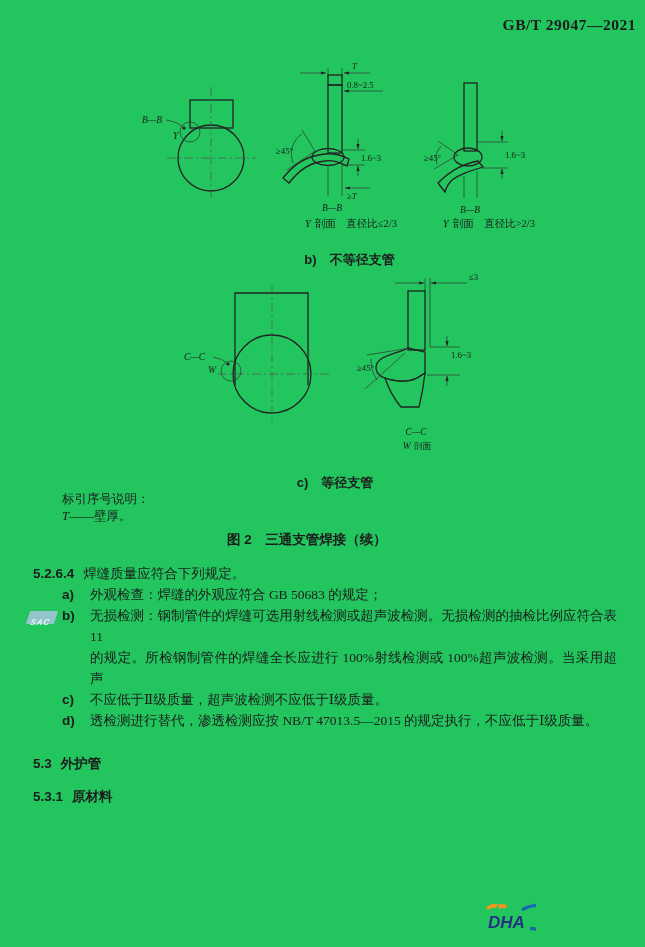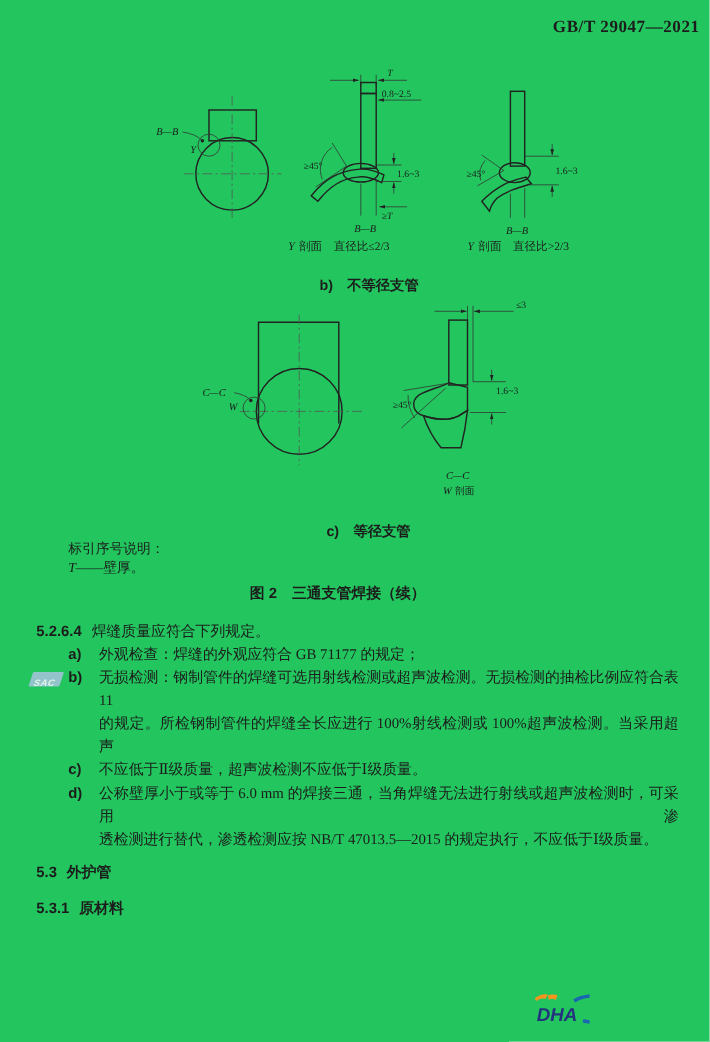--- a/index.html
+++ b/index.html
@@ -12,36 +12,36 @@
   .dsvg{position:absolute;}
   .main{stroke:#222;stroke-width:1.3;fill:none;}
   .thin{stroke:#333;stroke-width:.7;fill:none;}
   .cl{stroke:#555;stroke-width:.7;fill:none;stroke-dasharray:9 3 2 3;}
   .lab{font:italic 9.5px "Liberation Serif","DejaVu Serif",serif;fill:#1c1c1c;}
   .dim{font:8.8px "Liberation Serif","DejaVu Serif",serif;fill:#1c1c1c;}
   .dimi{font:italic 8.8px "Liberation Serif","DejaVu Serif",serif;fill:#1c1c1c;}
   
   .capbold{position:absolute;text-align:center;font-family:"Liberation Sans","DejaVu Sans",sans-serif;
            font-weight:700;font-size:13px;}
-  .capsec{position:absolute;text-align:left;font-size:10.5px;}
+  .capsec{position:absolute;text-align:right;font-size:10.5px;}
   .capsec .sym{font-style:italic;margin-right:4px;}
   .figcap{position:absolute;left:22px;top:531px;width:570px;text-align:center;
           font-family:"Liberation Sans","DejaVu Sans",sans-serif;font-weight:700;font-size:13.5px;}
   .legend{position:absolute;left:62px;font-size:12.5px;text-align:center;}
   .legend .sym{font-style:italic;}
   
   #bodytext{position:absolute;left:33px;top:563px;width:584px;font-size:13.5px;line-height:21px;}
   .ln{min-height:21px;}
   .jl{text-align:justify;text-align-last:justify;}
   .num{font-family:"Liberation Sans","DejaVu Sans",sans-serif;font-weight:700;margin-right:9px;}
   .item{position:relative;padding-left:57px;}
   .item .marker{position:absolute;left:29px;top:0;font-weight:700;
                 font-family:"Liberation Sans","DejaVu Sans",sans-serif;}
   .hsec{font-family:"Liberation Sans","DejaVu Sans",sans-serif;font-weight:700;font-size:13.5px;}
-  .h53{margin-top:9px;}
+  .h53{margin-top:22px;}
   .h531{margin-top:12px;}
   
   .sac{position:absolute;left:28px;top:611px;width:28px;height:13px;background:#a9c3e0;opacity:.85;
        transform:skewX(-18deg);border-radius:1px;text-align:center;}
   .sac span{display:inline-block;transform:skewX(6deg);font:italic 700 8.5px "Liberation Sans",sans-serif;
             color:#fff;line-height:13px;letter-spacing:.5px;}
   
   .assoc-logo{position:absolute;left:478px;top:899px;width:166px;height:44px;display:flex;align-items:center;}
   .assoc-logo .cn{font-family:"Liberation Sans","DejaVu Sans",sans-serif;font-weight:700;font-size:14.5px;
                   color:#2b3f96;letter-spacing:.5px;text-shadow:0 0 1px #ffffff;margin-left:2px;}
@@ -129,21 +129,21 @@
     <line x1="57" y1="72" x2="88" y2="72" class="thin"></line>
     <line x1="61" y1="98" x2="88" y2="98" class="thin"></line>
     <line x1="82" y1="61" x2="82" y2="71" class="thin" marker-end="url(#ah)"></line>
     <line x1="82" y1="109" x2="82" y2="99" class="thin" marker-end="url(#ah)"></line>
     <text x="85" y="88" class="dim">1.6~3</text>
     <line x1="44" y1="106" x2="44" y2="128" class="thin"></line>
     <line x1="57" y1="101" x2="57" y2="128" class="thin"></line>
     <text x="50" y="143" text-anchor="middle" class="lab">B—B</text>
   </svg>
 
-  <div class="capbold" style="left:278px;top:251px;width:115px">b)　不等径支管</div>
+  <div class="capbold" style="left:292px;top:251px;width:115px">b)　不等径支管</div>
 
   <div class="capsec" style="left:262px;top:217px;width:135px">
     <span class="sym">Y</span><span>剖面　直径比≤2/3</span>
   </div>
   <div class="capsec" style="left:425px;top:217px;width:110px">
     <span class="sym">Y</span><span>剖面　直径比&gt;2/3</span>
   </div>
 
   <svg class="dsvg" style="left:180px;top:283px" width="152" height="150">
     <circle cx="92" cy="91" r="39" class="main"></circle>
@@ -198,34 +198,33 @@
   <div class="figcap">图 2　三通支管焊接（续）</div>
 
   <div class="sac"><span>SAC</span></div>
 
   <div id="bodytext">
     <div class="ln">
       <span class="num">5.2.6.4</span><span>焊缝质量应符合下列规定。</span>
     </div>
     <div class="item">
       <span class="marker">a)</span>
-      <div class="ln">外观检查：焊缝的外观应符合 GB 71177 的规定；</div>
+      <div class="ln">外观检查：焊缝的外观应符合 GB 50683 的规定；</div>
     </div>
     <div class="item">
       <span class="marker">b)</span>
       <div class="ln jl">无损检测：钢制管件的焊缝可选用射线检测或超声波检测。无损检测的抽检比例应符合表 11</div>
       <div class="ln jl">的规定。所检钢制管件的焊缝全长应进行 100%射线检测或 100%超声波检测。当采用超声</div>
     </div>
     <div class="item">
       <span class="marker">c)</span>
       <div class="ln">不应低于Ⅱ级质量，超声波检测不应低于Ⅰ级质量。</div>
     </div>
     <div class="item">
       <span class="marker">d)</span>
-      <div class="ln jl">公称壁厚小于或等于 6.0 mm 的焊接三通，当角焊缝无法进行射线或超声波检测时，可采用渗</div>
       <div class="ln">透检测进行替代，渗透检测应按 NB/T 47013.5—2015 的规定执行，不应低于Ⅰ级质量。</div>
     </div>
     <div class="ln hsec h53">
       <span class="num">5.3</span><span>外护管</span>
     </div>
     <div class="ln hsec h531">
       <span class="num">5.3.1</span><span>原材料</span>
     </div>
 
   </div>

